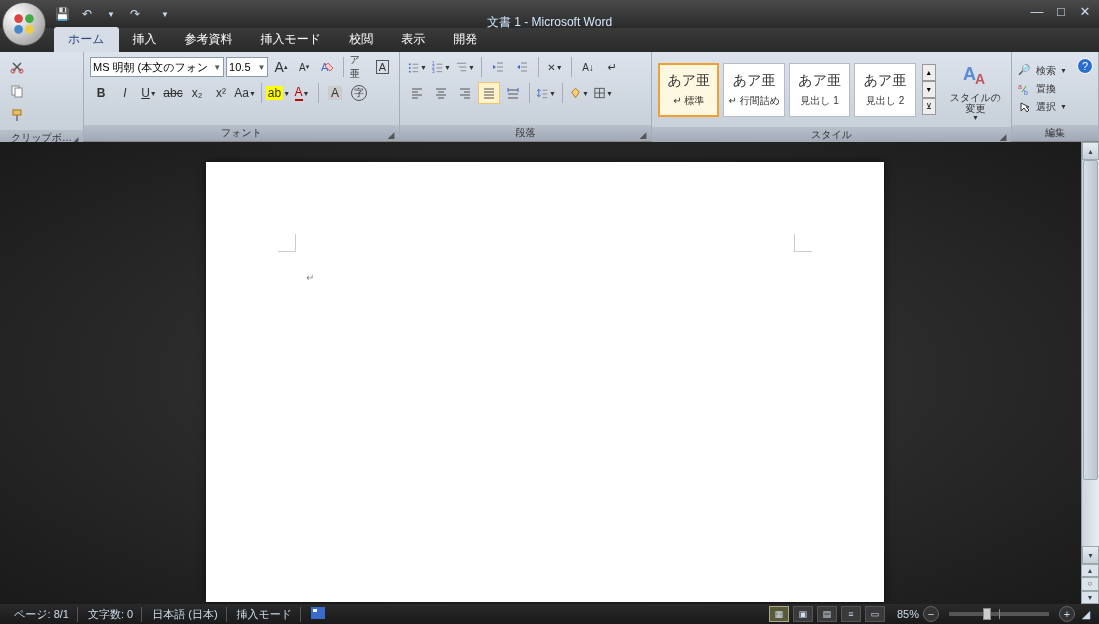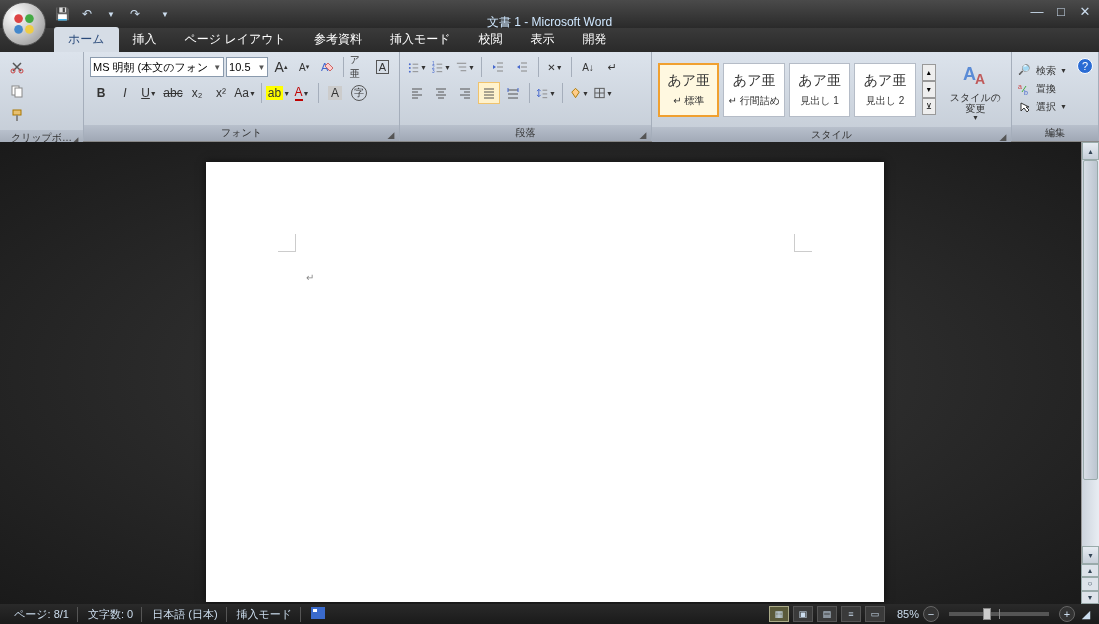--- a/index.html
+++ b/index.html
@@ -104,21 +104,20 @@
   <div class="winctrl">
     <span>—</span>
     <span>□</span>
     <span>✕</span>
   </div>
 </div>
 
 <div class="tabs">
   <div class="tab active">ホーム</div>
   <div class="tab">挿入</div>
-  <div class="tab">ページ レイアウト</div>
   <div class="tab">参考資料</div>
   <div class="tab">挿入モード</div>
   <div class="tab">校閲</div>
   <div class="tab">表示</div>
   <div class="tab">開発</div>
   <div class="help-btn">?</div>
 </div>
 
 <div class="ribbon">
 

